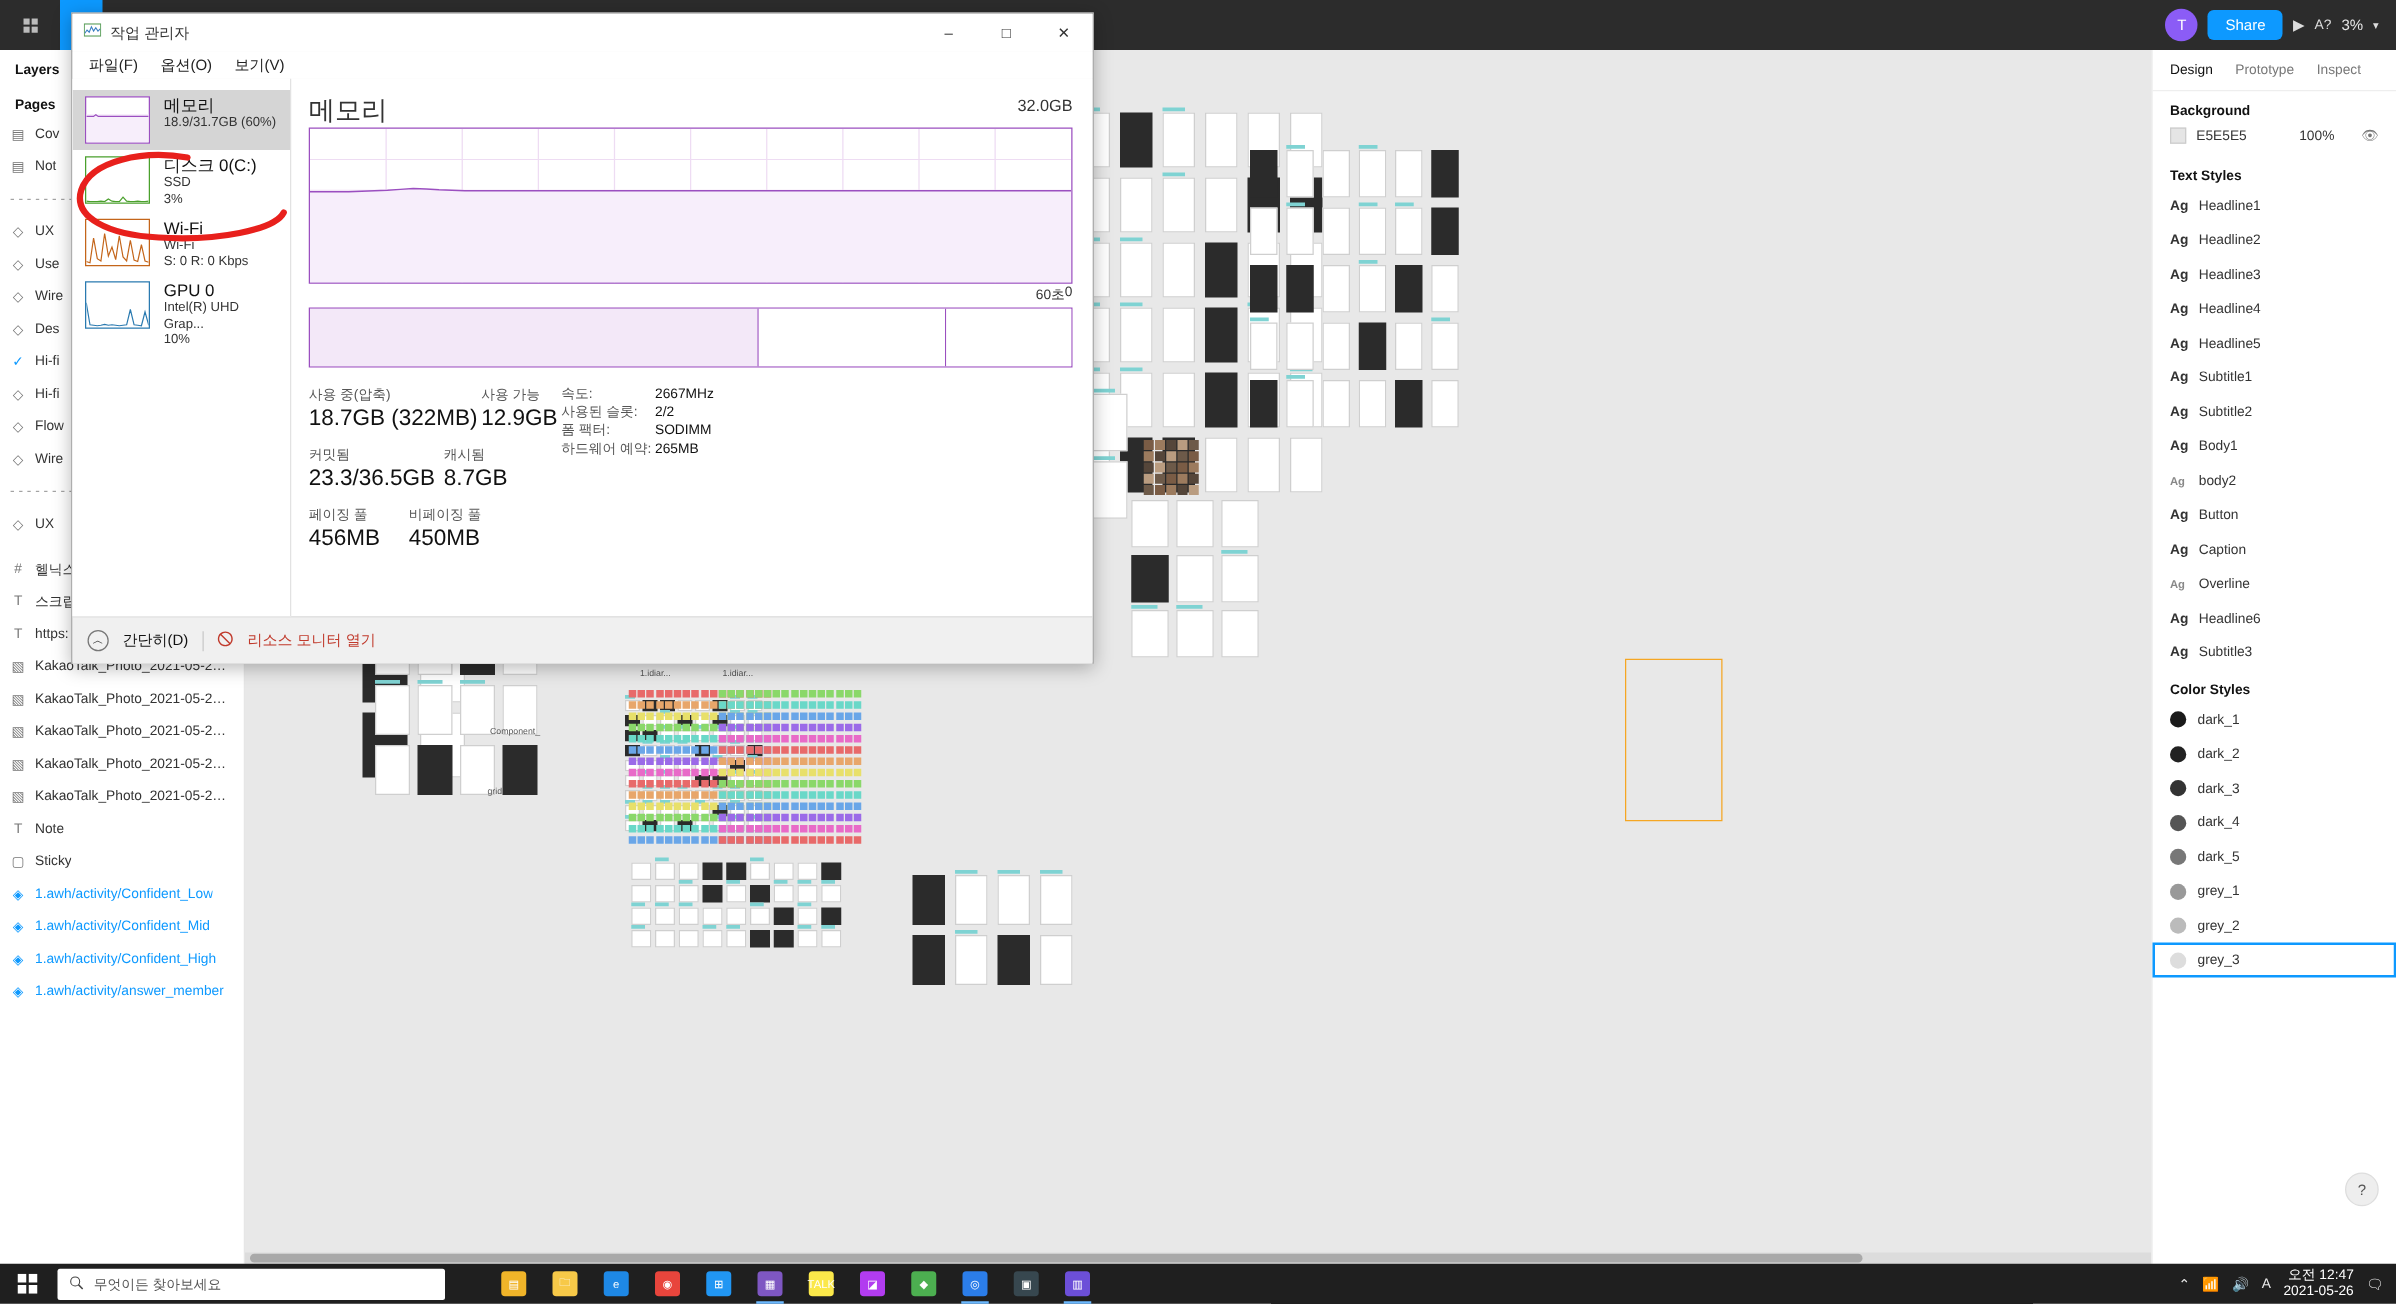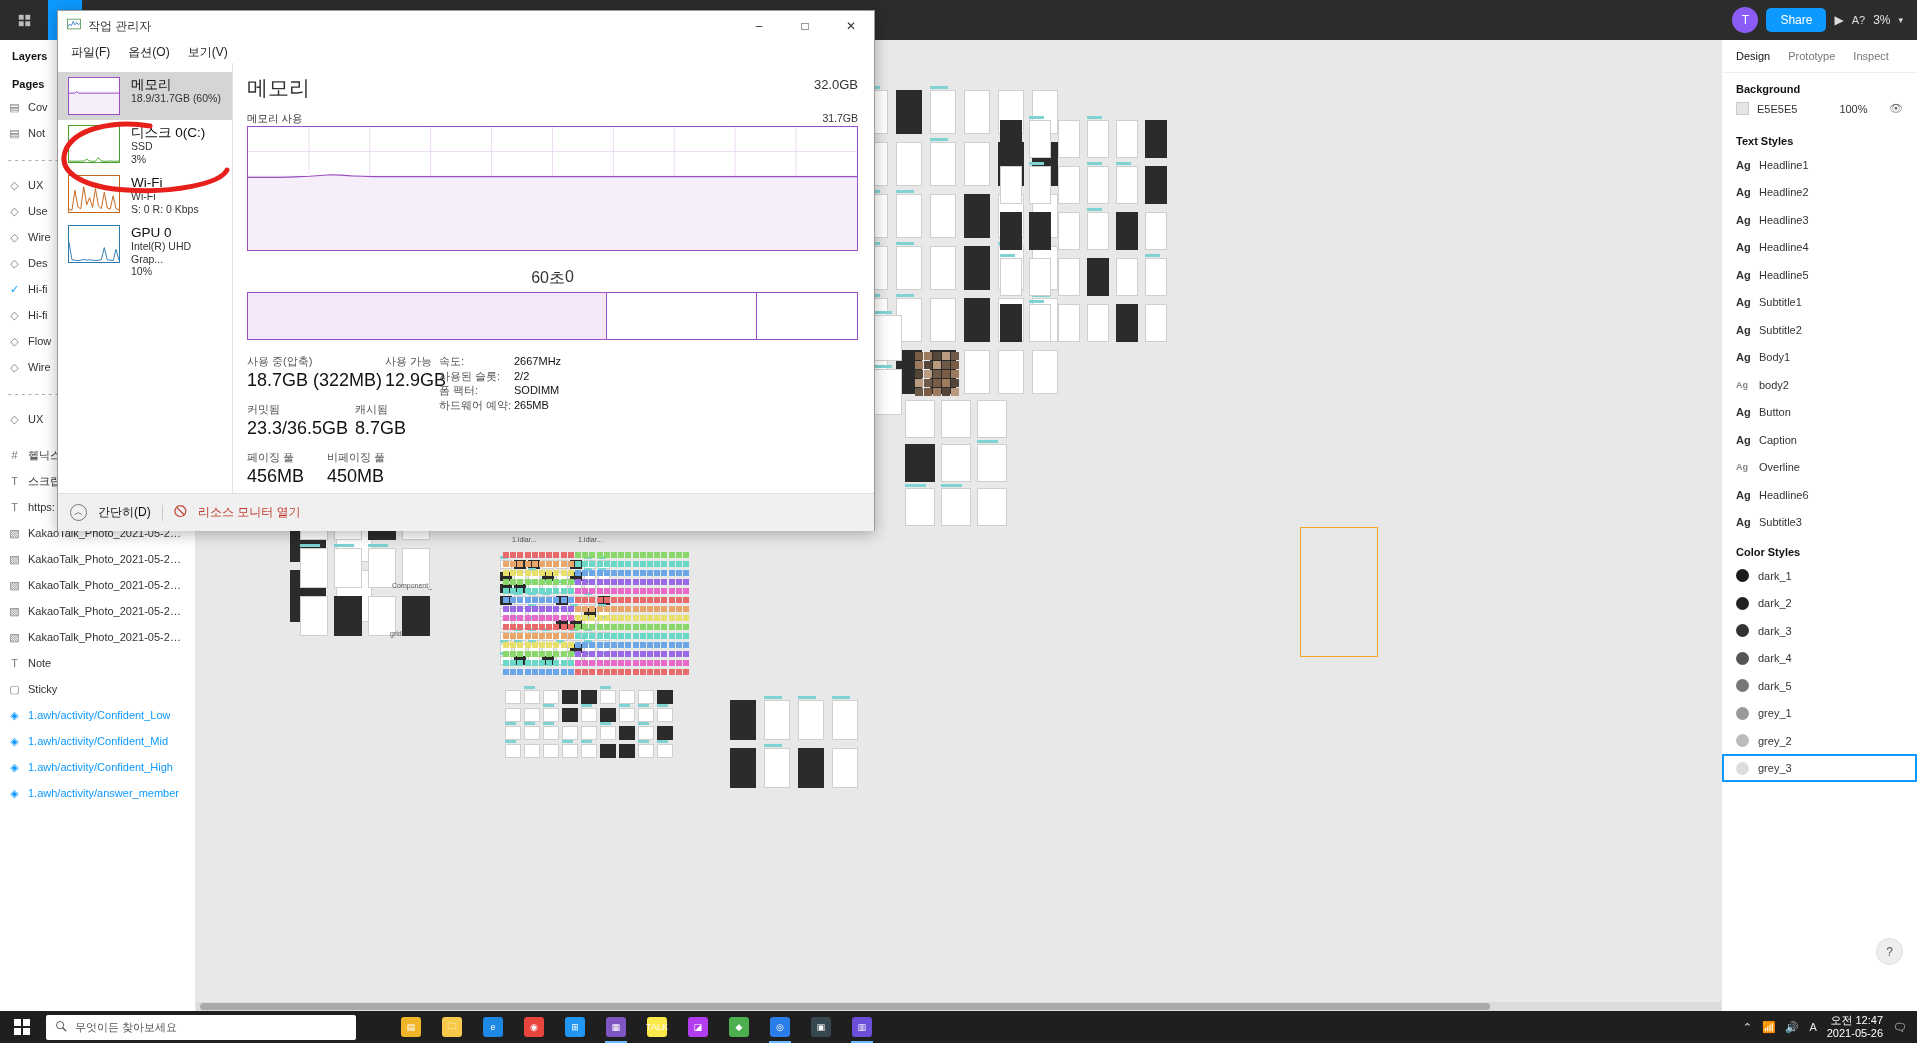--- a/index.html
+++ b/index.html
@@ -109,21 +109,21 @@
   .tm-item.sel { background:#d5d5d5; }
   .tm-spark { width:52px; height:38px; background:#fff; border:1px solid #3a7fc1; flex:none; position:relative; overflow:hidden;}
   .tm-it-name { font-size:13.5px; color:#111; line-height:15px; }
   .tm-it-sub { font-size:10.5px; color:#333; line-height:12.5px; }
 
   .tm-main { flex:1; padding:11px 16px 0 14px; position:relative; }
   .tm-h1 { font-size:21px; color:#333; font-weight:normal; }
   .tm-h1-right { position:absolute; right:16px; top:14px; font-size:13px; color:#333; }
   .tm-cap { font-size:10.5px; color:#333; margin-top:10px; display:flex; justify-content:space-between; }
   .graph { height:125px; border:1px solid #9b4fc0; position:relative; background:#fff; overflow:hidden; }
-  .tm-axis { display:flex; justify-content:center; font-size:16px; color:#333; margin-top:17px; }
+  .tm-axis { display:flex; justify-content:flex-end; font-size:11px; color:#333; margin-top:1px; }
   .compo { height:48px; border:1px solid #9b4fc0; display:flex; margin-top:3px; }
   .compo .seg { height:100%; border-right:1px solid #9b4fc0; }
   .stats { margin-top:14px; position:relative; font-size:11px; }
   .st-lbl { color:#555; font-size:11px; }
   .st-val { color:#111; font-size:18px; margin-top:1px; }
   .st-col { position:absolute; }
   .kv { display:flex; font-size:11px; line-height:14.6px; }
   .kv .k { width:75px; color:#555; }
   .kv .v { color:#111; }
 
@@ -1304,24 +1304,20 @@
             <div class="tm-it-sub">Intel(R) UHD Grap...</div>
             <div class="tm-it-sub">10%</div>
           </div>
         </div>
       </div>
 
     <div class="tm-main">
       <div class="tm-h1">메모리</div>
       <div class="tm-h1-right">32.0GB</div>
 
-      <div class="tm-cap">
-        <span>메모리 사용</span>
-        <span>31.7GB</span>
-      </div>
 
       <div class="graph">
         <svg id="mem-chart" width="100%" height="100%" viewBox="0 0 600 125" preserveAspectRatio="none">
           <g id="gridlines" stroke="#eedcf3" stroke-width="1">
               <line x1="0" y1="25" x2="600" y2="25"></line>
               <line x1="0" y1="50" x2="600" y2="50"></line>
               <line x1="0" y1="75" x2="600" y2="75"></line>
               <line x1="0" y1="100" x2="600" y2="100"></line>
               <line x1="60" y1="0" x2="60" y2="125"></line>
               <line x1="120" y1="0" x2="120" y2="125"></line>
@@ -1368,21 +1364,21 @@
         </div>
         <div class="st-col" style="left:0; top:96px;">
           <div class="st-lbl">페이징 풀</div>
           <div class="st-val">456MB</div>
         </div>
         <div class="st-col" style="left:80px; top:96px;">
           <div class="st-lbl">비페이징 풀</div>
           <div class="st-val">450MB</div>
         </div>
 
-        <div class="st-col" style="left:192px; top:0;" id="detail-host">
+        <div class="st-col" style="left:202px; top:0;" id="detail-host">
             <div class="kv">
               <span class="k">속도:</span>
               <span class="v">2667MHz</span>
             </div>
             <div class="kv">
               <span class="k">사용된 슬롯:</span>
               <span class="v">2/2</span>
             </div>
             <div class="kv">
               <span class="k">폼 팩터:</span>

